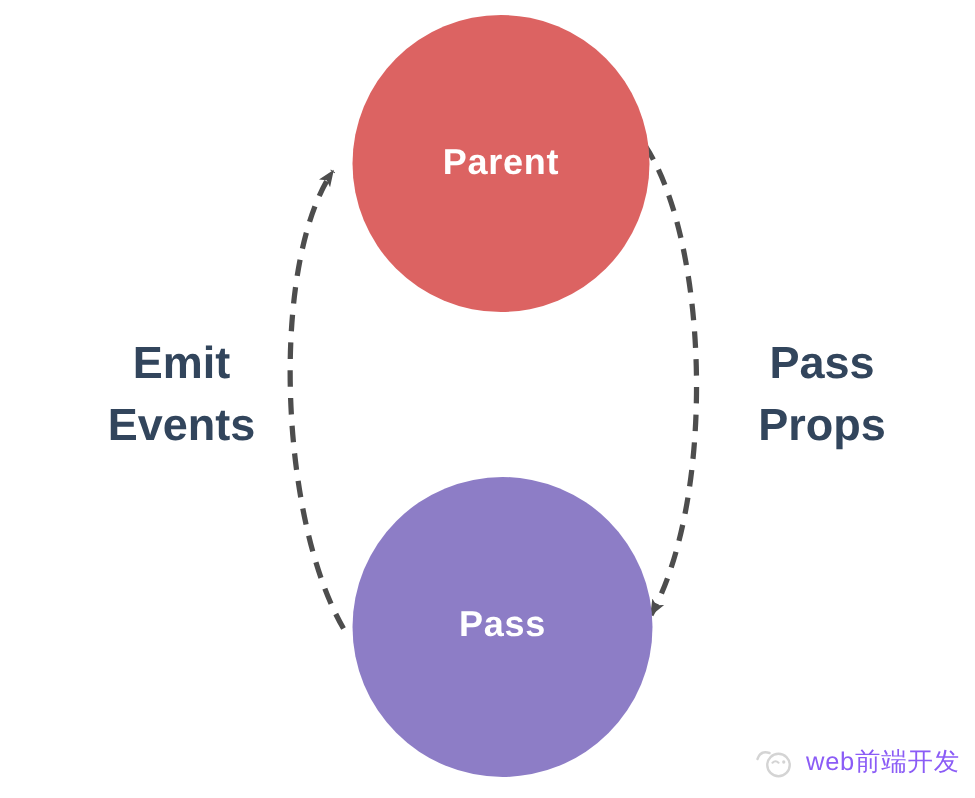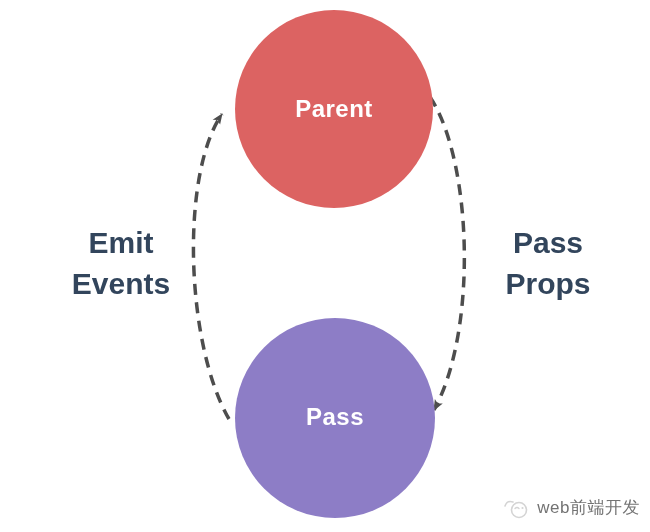--- a/index.html
+++ b/index.html
@@ -50,21 +50,21 @@
   .emit-label { left: 36px;  top: 222px; }
   .pass-label { left: 463px; top: 222px; }
 
   .watermark {
     position: absolute;
     right: 10px;
     bottom: 13px;
     display: flex;
     align-items: center;
     gap: 6px;
-    color: #737373;
+    color: #8b5cf6;
     font-size: 17px;
     letter-spacing: 0.5px;
   }
   .watermark svg { display: block; }
 </style>
 </head>
 <body>
 
 <div class="stage">
 

